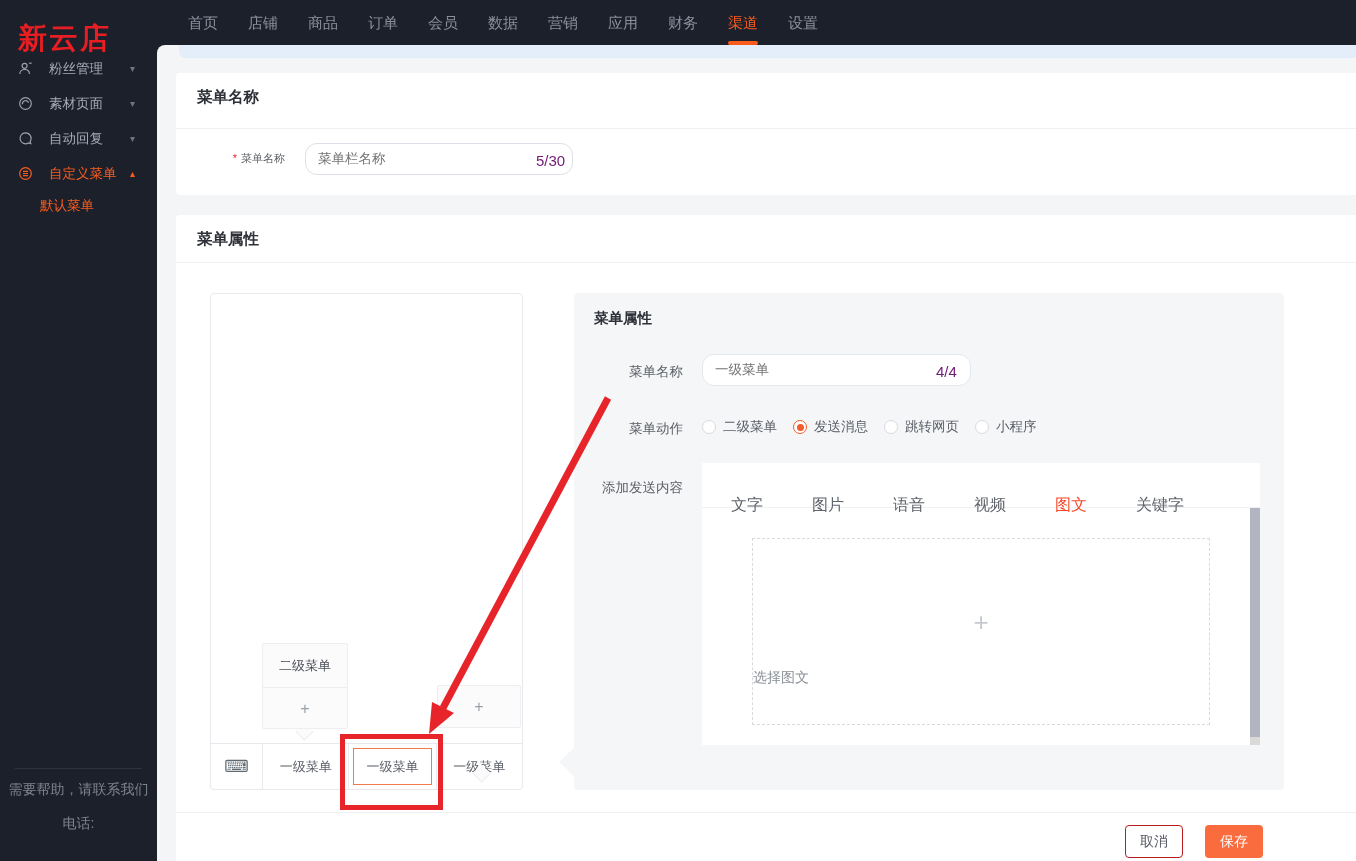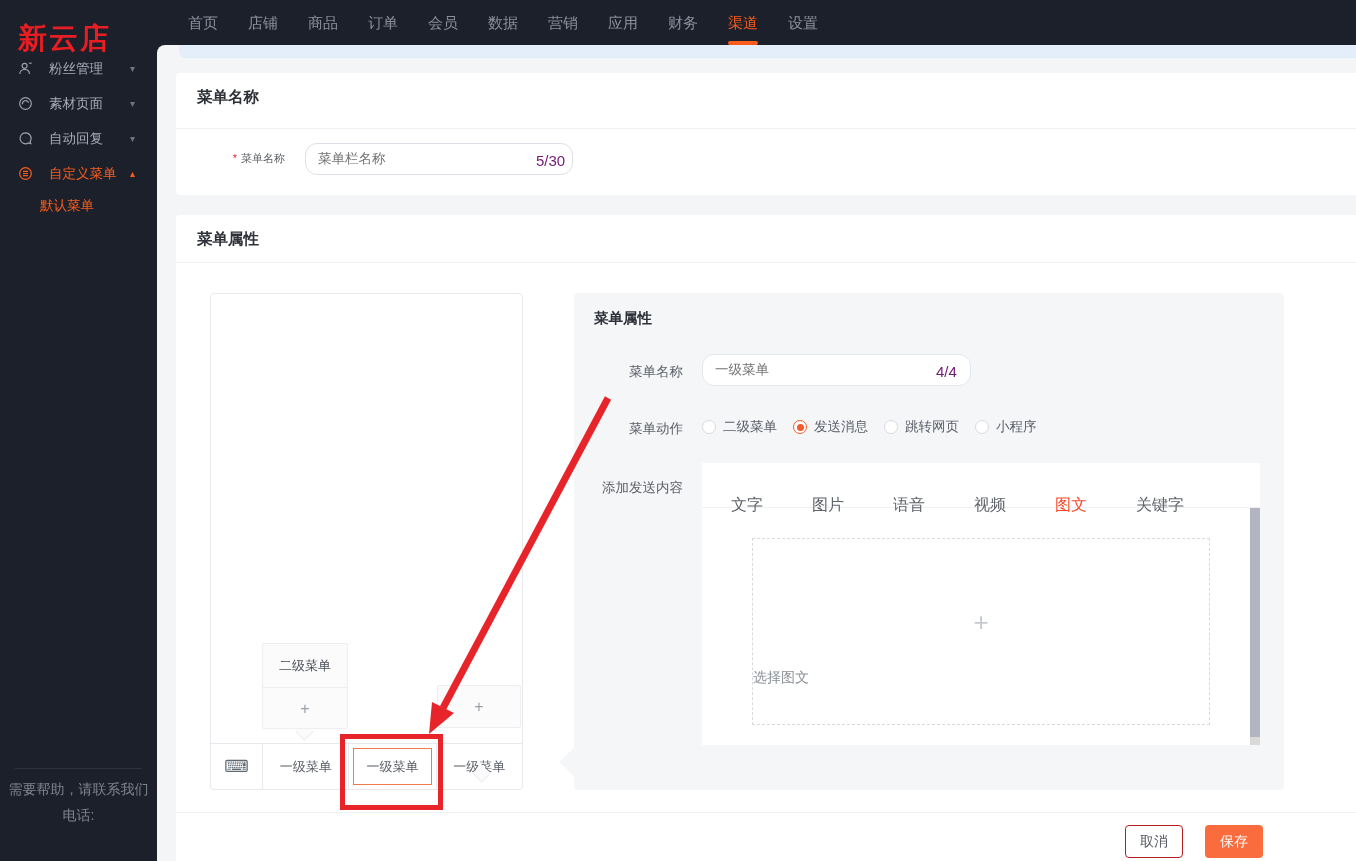--- a/index.html
+++ b/index.html
@@ -24,21 +24,21 @@
   .side-item .s-icon{width:15px;height:15px;margin-left:18px;display:inline-block;}
   .side-item .s-label{margin-left:16px;}
   .side-item .s-arrow{position:absolute;right:22px;font-size:10px;color:#6d7480;}
   .side-item.active{color:var(--accent);}
   .side-item.active .s-arrow{color:var(--accent);}
   .side-sub{height:30px;line-height:30px;padding-left:40px;font-size:13.5px;color:var(--accent);cursor:pointer;}
   .s-icon svg{stroke:#9aa1ad;fill:none;stroke-width:1.2;}
   .side-item.active .s-icon svg{stroke:var(--accent);}
   #side-help{position:absolute;left:0;top:723px;width:157px;text-align:center;color:#7e848f;font-size:14px;}
   #side-help .divider{margin:0 15px 12px 15px;border-top:1px solid #2c3240;}
-  #side-help .l2{margin-top:8px;}
+  #side-help .l2{margin-top:16px;}
 
   
   #content{position:absolute;left:157px;top:45px;width:1199px;height:816px;background:#f4f5f7;
            border-top-left-radius:8px;}
   #alert-bar{position:absolute;left:22px;top:0;width:1177px;height:13px;background:var(--alert-blue);
            border-radius:0 0 0 6px;}
   .card{position:absolute;background:#fff;border-radius:4px 0 0 4px;}
   .card-title{position:absolute;left:21px;top:14px;font-size:15.5px;font-weight:bold;color:#2e3138;}
   .card-divider{position:absolute;left:0;right:0;border-top:1px solid #f0f1f3;}
 

